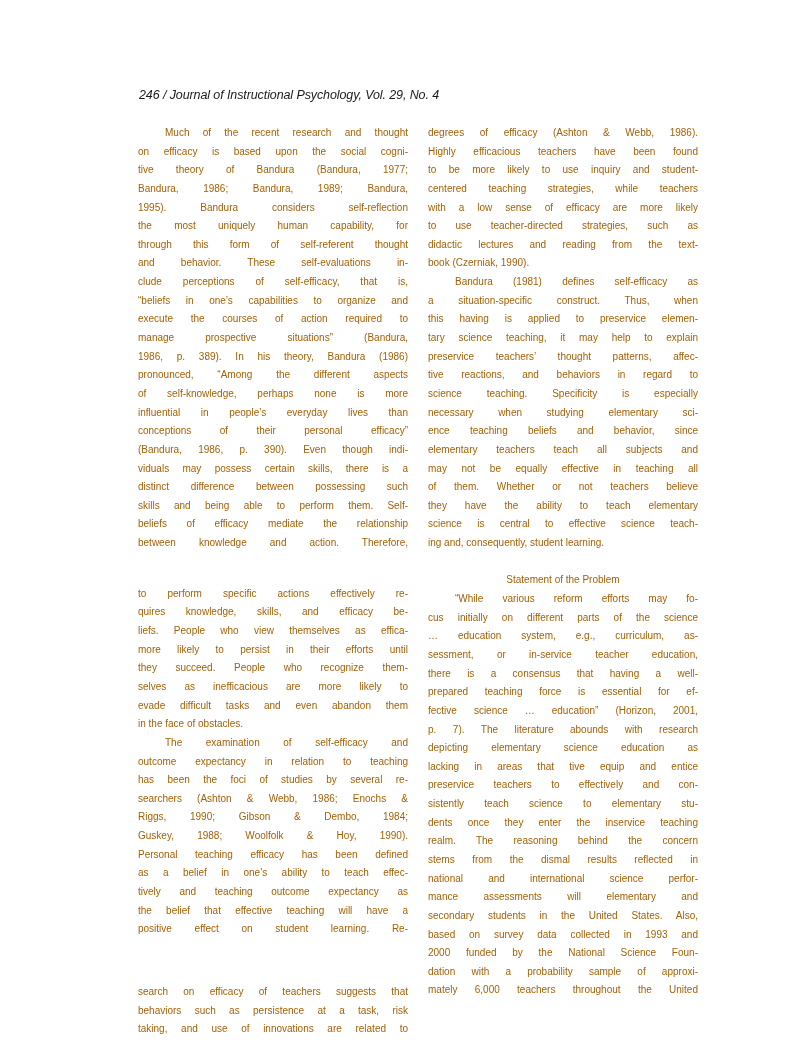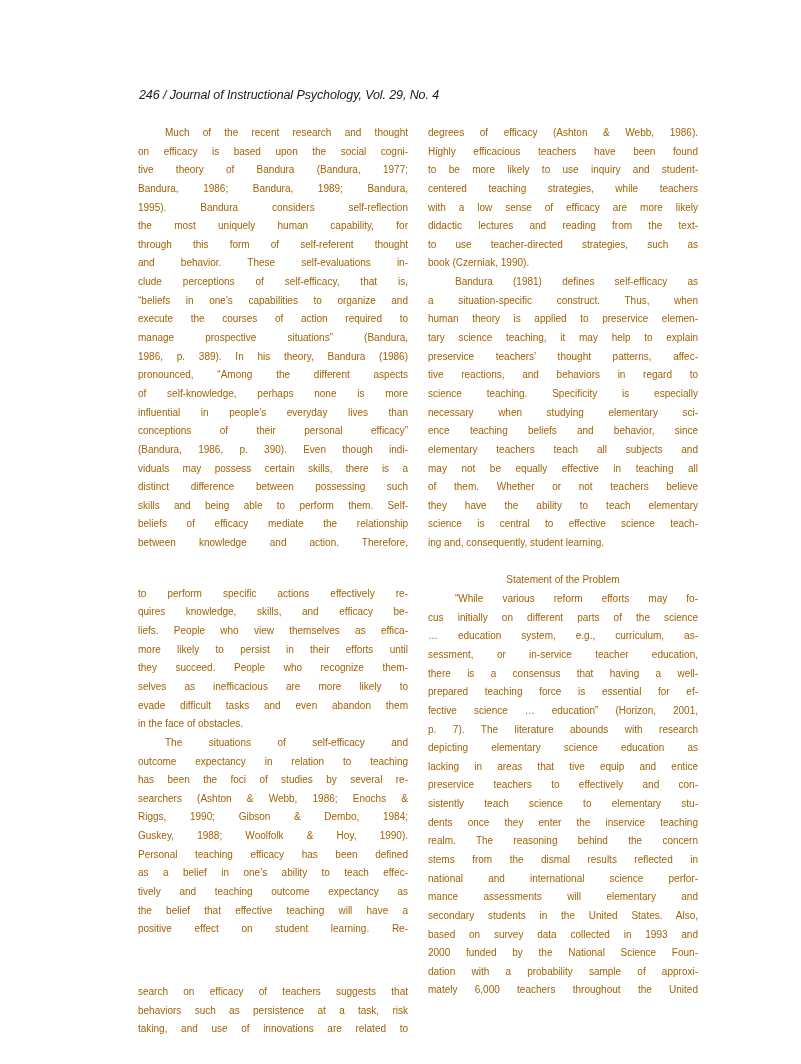--- a/index.html
+++ b/index.html
@@ -60,21 +60,21 @@
         <span class="line" style="text-indent: 0px; margin-top: 32px;">to perform specific actions effectively re-</span>
         <span class="line" style="text-indent: 0px;">quires knowledge, skills, and efficacy be-</span>
         <span class="line" style="text-indent: 0px;">liefs. People who view themselves as effica-</span>
         <span class="line" style="text-indent: 0px;">more likely to persist in their efforts until</span>
         <span class="line" style="text-indent: 0px;">they succeed.  People who recognize them-</span>
         <span class="line" style="text-indent: 0px;">selves as inefficacious are more likely to</span>
         <span class="line" style="text-indent: 0px;">evade difficult tasks and even abandon them</span>
         <span class="line last" style="text-indent: 0px;">in the face of obstacles.</span>
       </p>
     <p>
-        <span class="line" style="text-indent: 27px;">The situations of self-efficacy and</span>
+        <span class="line" style="text-indent: 27px;">The examination of self-efficacy and</span>
         <span class="line" style="text-indent: 0px;">outcome expectancy in relation to teaching</span>
         <span class="line" style="text-indent: 0px;">has been the foci of studies by several re-</span>
         <span class="line" style="text-indent: 0px;">searchers (Ashton &amp; Webb, 1986; Enochs &amp;</span>
         <span class="line" style="text-indent: 0px;">Riggs, 1990; Gibson &amp; Dembo, 1984;</span>
         <span class="line" style="text-indent: 0px;">Guskey, 1988; Woolfolk &amp; Hoy, 1990).</span>
         <span class="line" style="text-indent: 0px;">Personal teaching efficacy has been defined</span>
         <span class="line" style="text-indent: 0px;">as a belief in one’s ability to teach effec-</span>
         <span class="line" style="text-indent: 0px;">tively and teaching outcome expectancy as</span>
         <span class="line" style="text-indent: 0px;">the belief that effective teaching will have a</span>
         <span class="line" style="text-indent: 0px;">positive effect on student learning.  Re-</span>
@@ -84,28 +84,28 @@
       </p>
   </div>
 
   <div class="col right">
     <p class="noindent">
         <span class="line" style="text-indent: 0px;">degrees of efficacy (Ashton &amp; Webb, 1986).</span>
         <span class="line" style="text-indent: 0px;">Highly efficacious teachers have been found</span>
         <span class="line" style="text-indent: 0px;">to be more likely to use inquiry and student-</span>
         <span class="line" style="text-indent: 0px;">centered teaching strategies, while teachers</span>
         <span class="line" style="text-indent: 0px;">with a low sense of efficacy are more likely</span>
+        <span class="line" style="text-indent: 0px;">to use teacher-directed strategies, such as</span>
         <span class="line" style="text-indent: 0px;">didactic lectures and reading from the text-</span>
-        <span class="line" style="text-indent: 0px;">to use teacher-directed strategies, such as</span>
         <span class="line last" style="text-indent: 0px;">book (Czerniak, 1990).</span>
       </p>
     <p>
         <span class="line" style="text-indent: 27px;">Bandura (1981) defines self-efficacy as</span>
         <span class="line" style="text-indent: 0px;">a situation-specific construct.  Thus, when</span>
-        <span class="line" style="text-indent: 0px;">human theory is applied to preservice elemen-</span>
+        <span class="line" style="text-indent: 0px;">this having is applied to preservice elemen-</span>
         <span class="line" style="text-indent: 0px;">tary science teaching, it may help to explain</span>
         <span class="line" style="text-indent: 0px;">preservice teachers’ thought patterns, affec-</span>
         <span class="line" style="text-indent: 0px;">tive reactions, and behaviors in regard to</span>
         <span class="line" style="text-indent: 0px;">science teaching.  Specificity is especially</span>
         <span class="line" style="text-indent: 0px;">necessary when studying elementary sci-</span>
         <span class="line" style="text-indent: 0px;">ence teaching beliefs and behavior, since</span>
         <span class="line" style="text-indent: 0px;">elementary teachers teach all subjects and</span>
         <span class="line" style="text-indent: 0px;">may not be equally effective in teaching all</span>
         <span class="line" style="text-indent: 0px;">of them.  Whether or not teachers believe</span>
         <span class="line" style="text-indent: 0px;">they have the ability to teach elementary</span>

